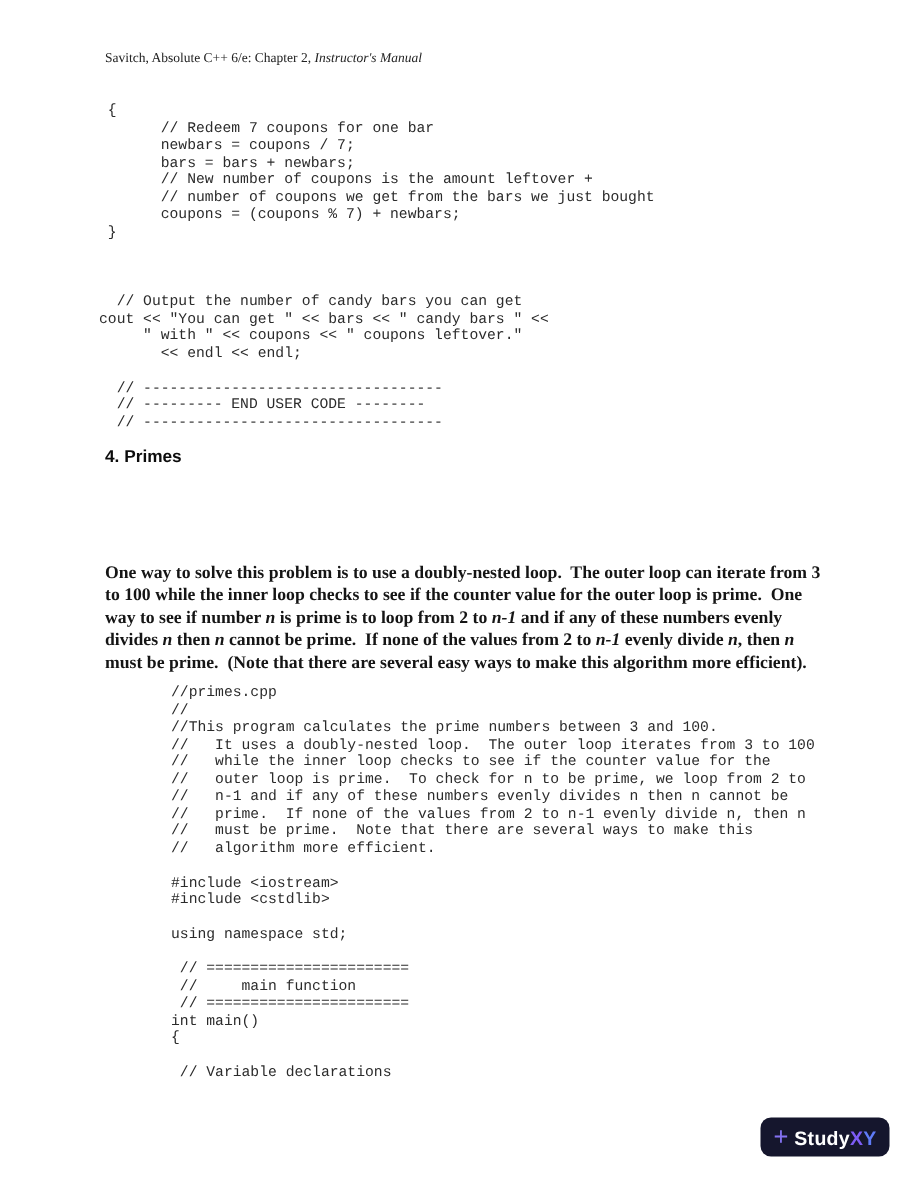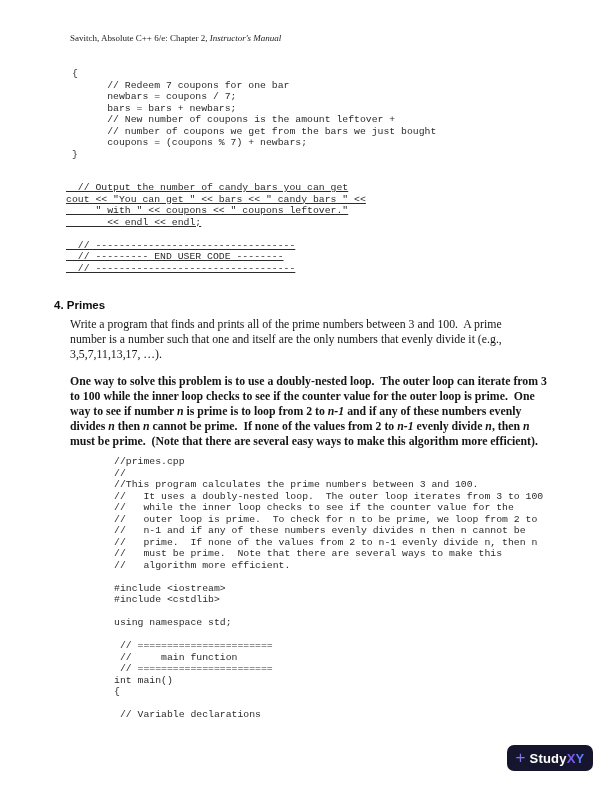--- a/index.html
+++ b/index.html
@@ -4,23 +4,23 @@
 <style>
   html,body{margin:0;padding:0;background:#ffffff;}
   .page{position:relative;width:612px;height:792px;background:#ffffff;overflow:hidden;
         font-family:"Liberation Serif",serif;color:#1b1b1b;}
   .hdr{position:absolute;left:70px;top:33px;font-size:9px;color:#222;white-space:pre;}
   .hdr em{font-style:italic;}
   .code{position:absolute;left:66px;margin:0;
         font-family:"Liberation Mono","DejaVu Sans Mono",monospace;
         font-size:9.8px;line-height:11.5px;color:#2b2b2b;white-space:pre;}
   .code1{top:68px;}
-  .code2{top:182px;text-decoration:underline;}
+  .code2{top:195px;}
   .code3{top:456px;margin-left:48px;}
-  .sec-heading{position:absolute;left:54px;top:299px;
+  .sec-heading{position:absolute;left:70px;top:299px;
         font-family:"Liberation Sans",sans-serif;font-weight:bold;font-size:11.5px;color:#0c0c0c;}
   .para{position:absolute;left:70px;font-size:11.8px;line-height:15px;color:#151515;white-space:pre;}
   .para1{top:317px;}
   .para2{top:374px;font-weight:bold;}
   .para em{font-style:italic;}
   .logo-badge{position:absolute;left:507px;top:745px;width:86px;height:26px;border-radius:7px;
         display:flex;align-items:center;justify-content:center;gap:4px;
         font-family:"Liberation Sans",sans-serif;cursor:pointer;}
   .logo-plus{font-size:17px;font-weight:300;line-height:1;transform:translateY(-1px);}
   .logo-text{font-size:13px;font-weight:bold;letter-spacing:0.2px;}
@@ -45,23 +45,20 @@
 cout &lt;&lt; "You can get " &lt;&lt; bars &lt;&lt; " candy bars " &lt;&lt;
      " with " &lt;&lt; coupons &lt;&lt; " coupons leftover."
        &lt;&lt; endl &lt;&lt; endl;
 
   // ----------------------------------
   // --------- END USER CODE --------
   // ----------------------------------</pre>
 
   <div class="sec-heading">4. Primes</div>
 
-  <div class="para para1">Write a program that finds and prints all of the prime numbers between 3 and 100.  A prime
-number is a number such that one and itself are the only numbers that evenly divide it (e.g.,
-3,5,7,11,13,17, …).</div>
 
   <div class="para para2"><div><span>One way to solve this problem is to use a doubly-nested loop.  The outer loop can iterate from 3</span></div><div><span>to 100 while the inner loop checks to see if the counter value for the outer loop is prime.  One</span></div><div><span>way to see if number </span><em>n</em><span> is prime is to loop from 2 to </span><em>n-1</em><span> and if any of these numbers evenly</span></div><div><span>divides </span><em>n</em><span> then </span><em>n</em><span> cannot be prime.  If none of the values from 2 to </span><em>n-1</em><span> evenly divide </span><em>n</em><span>, then </span><em>n</em></div><div><span>must be prime.  (Note that there are several easy ways to make this algorithm more efficient).</span></div></div>
 
   <pre class="code code3">//primes.cpp
 //
 //This program calculates the prime numbers between 3 and 100.
 //   It uses a doubly-nested loop.  The outer loop iterates from 3 to 100
 //   while the inner loop checks to see if the counter value for the
 //   outer loop is prime.  To check for n to be prime, we loop from 2 to
 //   n-1 and if any of these numbers evenly divides n then n cannot be

